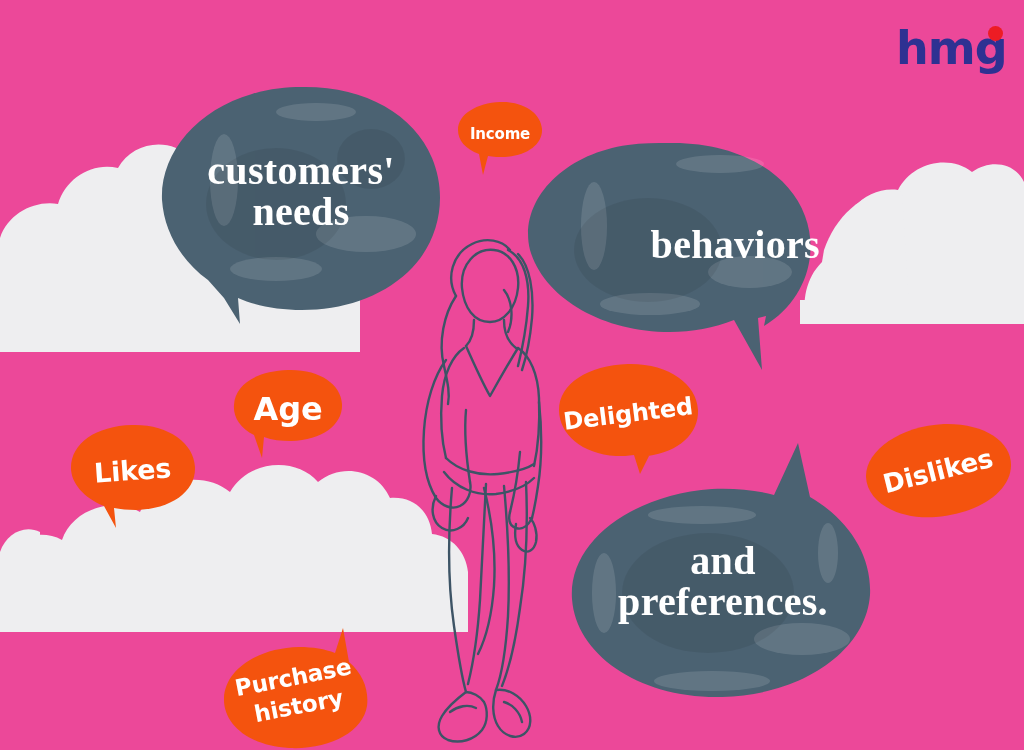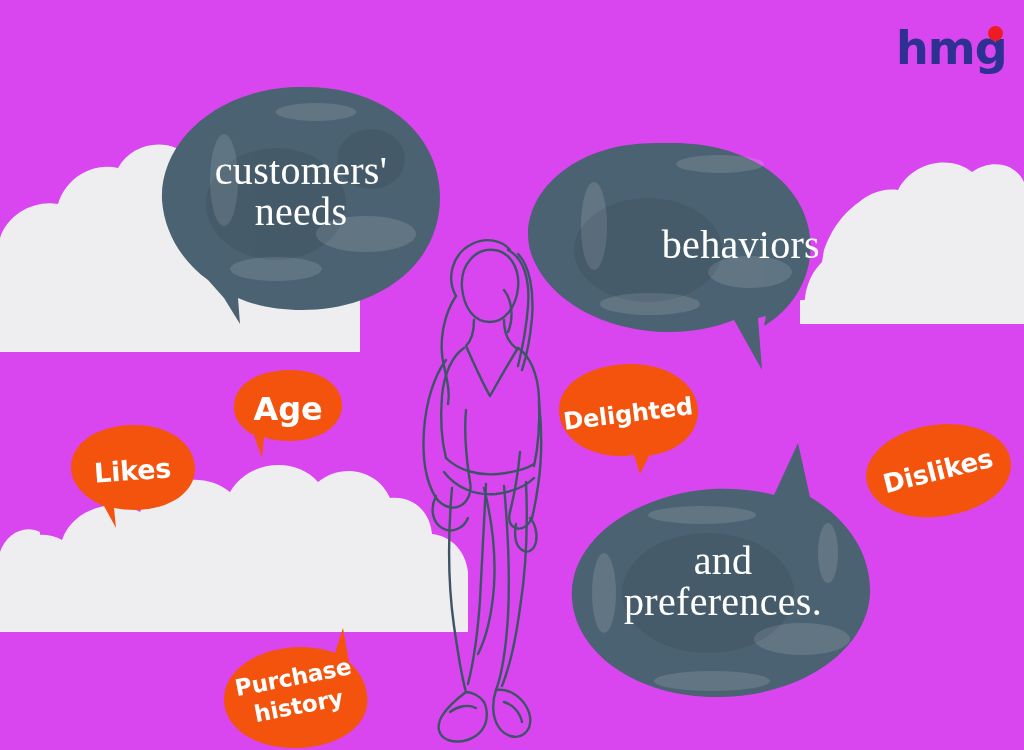--- a/index.html
+++ b/index.html
@@ -7,21 +7,21 @@
     padding: 0;
     background: #ffffff;
   }
   body {
     font-family: "Liberation Sans", sans-serif;
   }
   #stage {
     position: relative;
     width: 1024px;
     height: 750px;
-    background: #d946ef;
+    background: #ec4899;
     overflow: hidden;
   }
 
   
   .cloud-layer {
     position: absolute;
     left: 0; top: 0;
     width: 1024px; height: 750px;
     pointer-events: none;
   }
@@ -72,21 +72,21 @@
   .bubble .bub-label {
     position: relative;
     z-index: 3;
     color: #ffffff;
     white-space: pre-line;
   }
 
   
   .bubble.dark .bub-label {
     font-family: "Liberation Serif", "DejaVu Serif", serif;
-    font-weight: 400;
+    font-weight: 700;
     line-height: 1.03;
     letter-spacing: 0.3px;
     text-shadow: 0 0 1px rgba(255,255,255,0.18);
   }
   
   .bubble.orange .bub-label {
     font-family: "DejaVu Sans", sans-serif;
     font-weight: bold;
     line-height: 1.1;
     letter-spacing: -0.2px;
@@ -199,20 +199,32 @@
       </g>
       <g fill="#000000" opacity="0.07">
         <ellipse cx="120" cy="120" rx="70" ry="56"></ellipse>
         <ellipse cx="215" cy="75" rx="34" ry="30"></ellipse>
       </g>
     </svg>
     <span class="bub-label">customers'
 needs</span>
   </div>
 
+  <div class="bubble orange" id="bubble-income">
+    <svg class="bub-body" viewBox="0 0 90 75" preserveAspectRatio="none">
+      <path fill="#f4530e" d="
+        M45,2 C 68,1 86,13 87,29
+        C 88,44 72,56 50,57
+        C 44,57 38,57 33,56
+        L 28,75 L 24,54
+        C 10,49 3,40 3,30
+        C 3,14 22,3 45,2 Z"></path>
+    </svg>
+    <span class="bub-label">Income</span>
+  </div>
 
   <div class="bubble dark" id="bubble-behaviors">
     <svg class="bub-body" viewBox="0 0 300 230" preserveAspectRatio="none">
       <path fill="#4b6272" d="
         M150,3 C 214,2 268,30 285,76
         C 300,116 284,162 244,186
         L 246,176 L 238,178
         L 242,230 L 214,180
         C 194,188 172,192 150,192
         C 82,192 24,158 10,110

